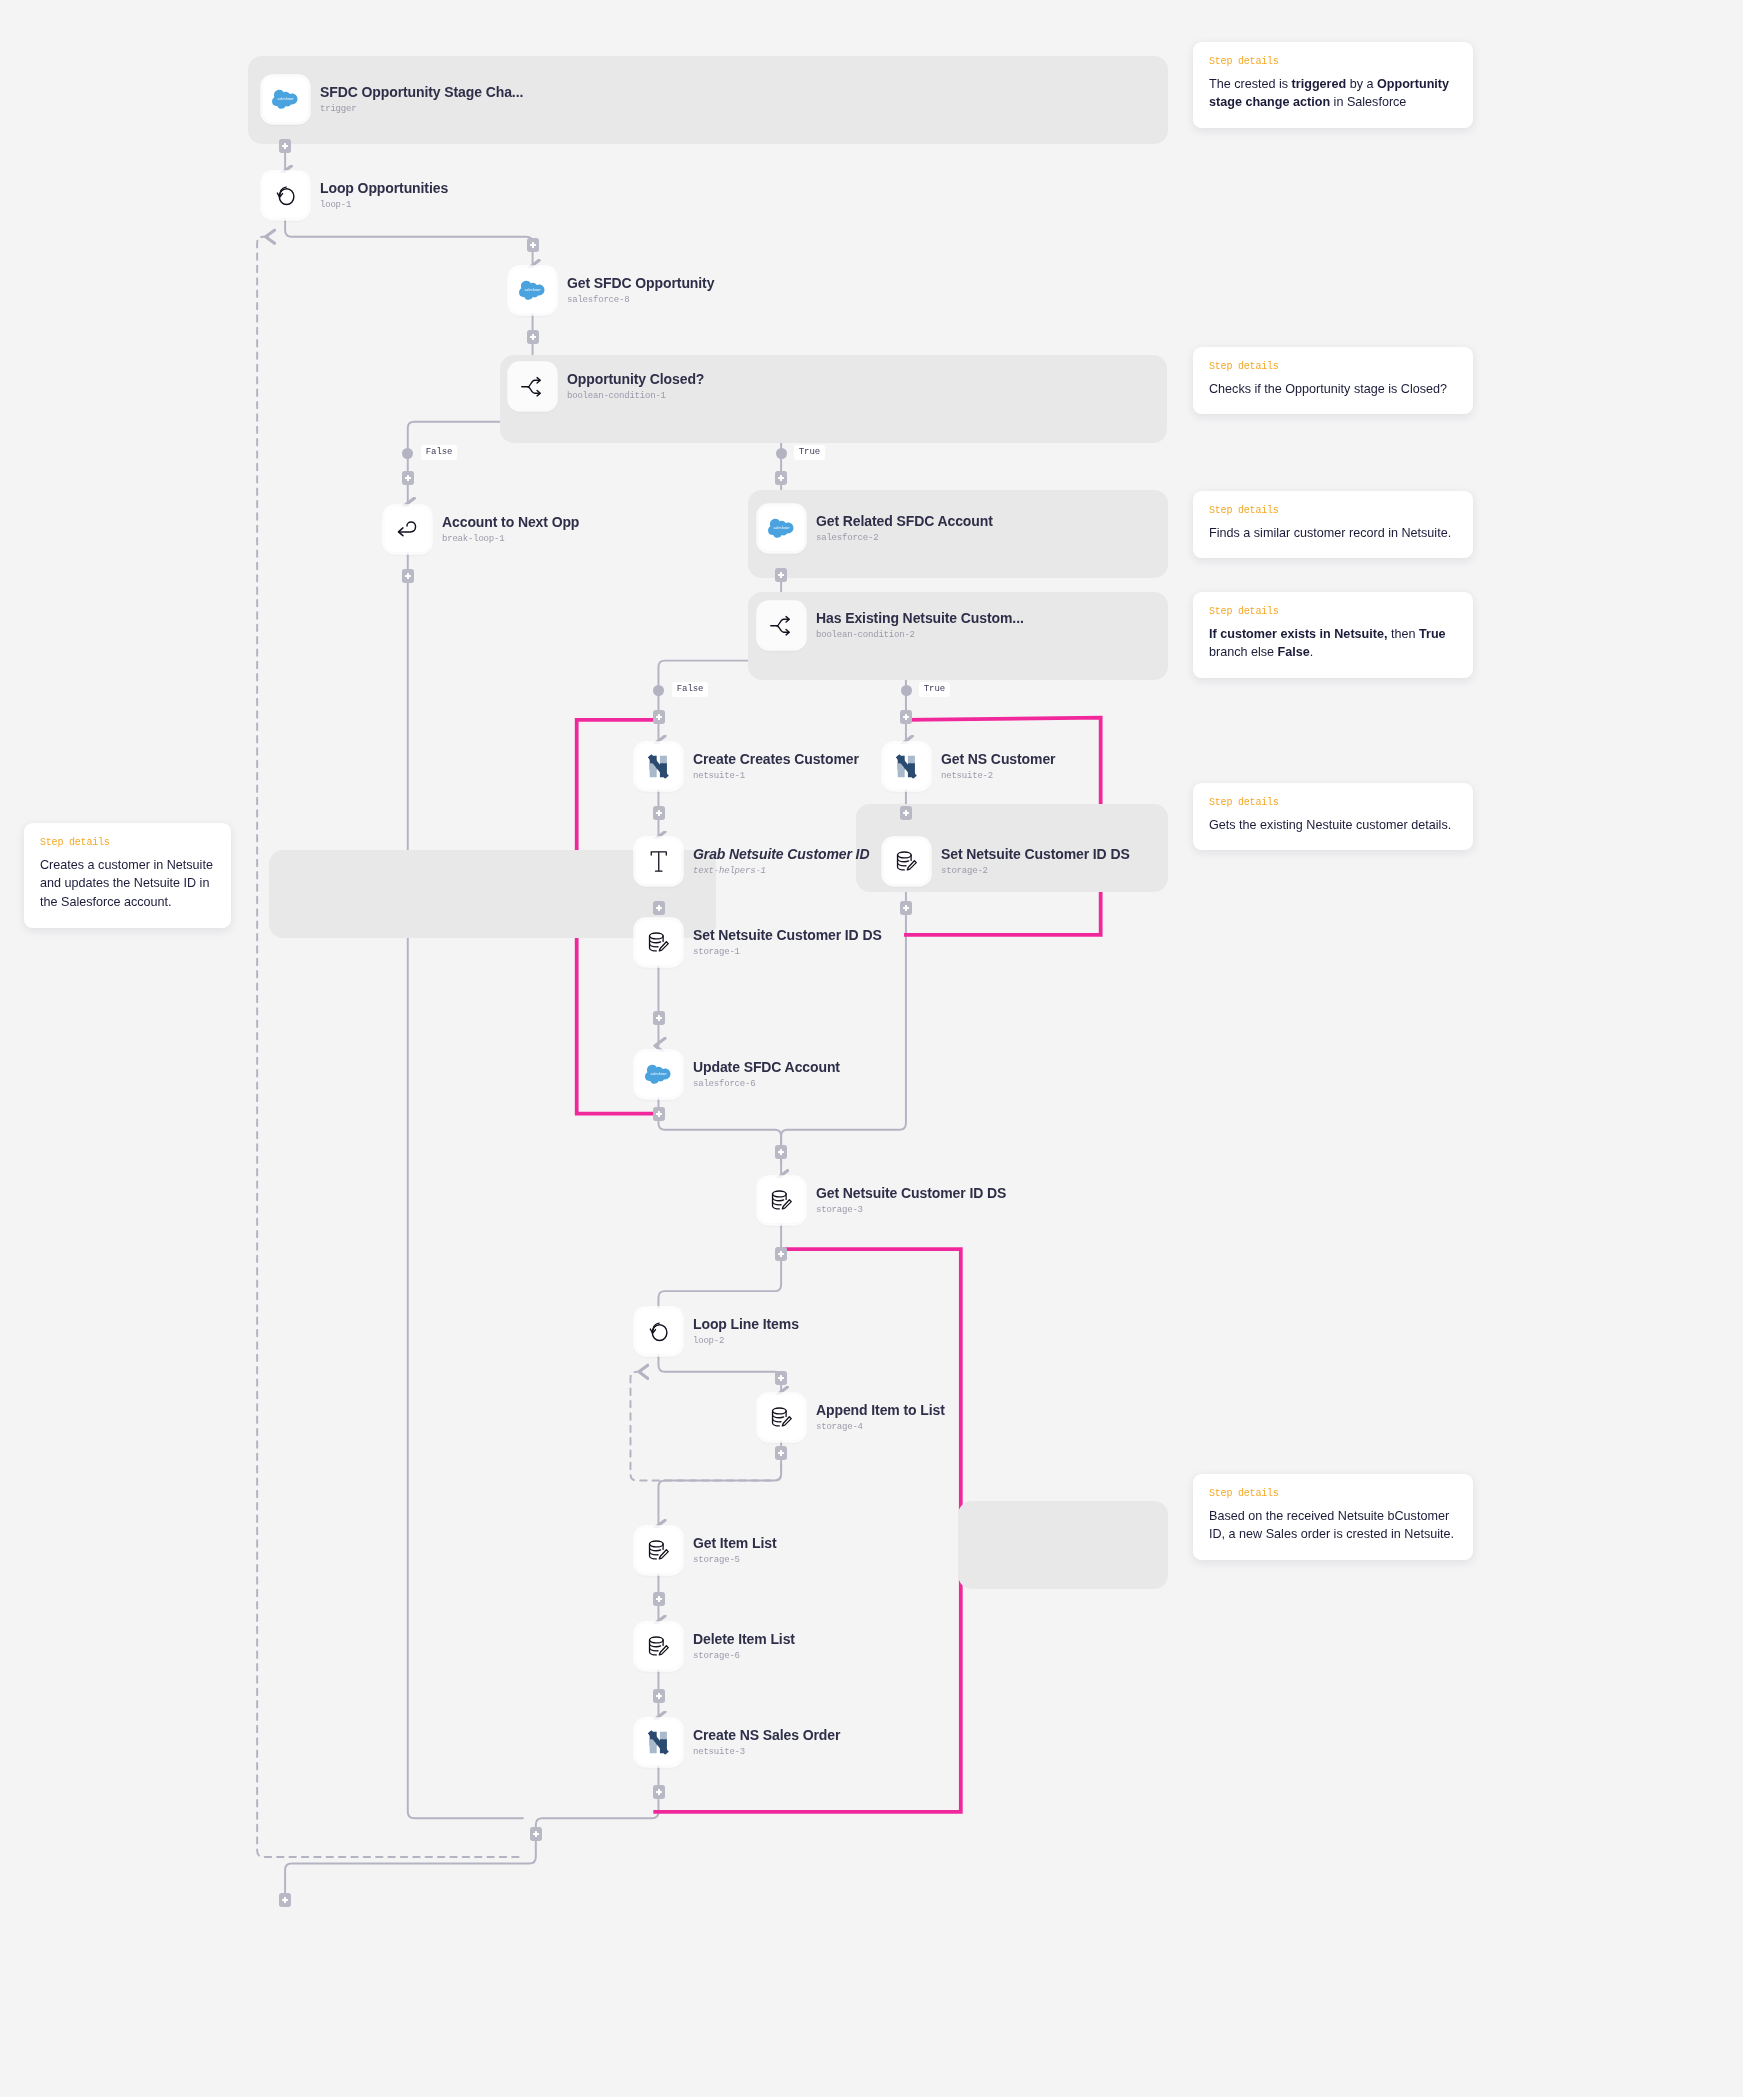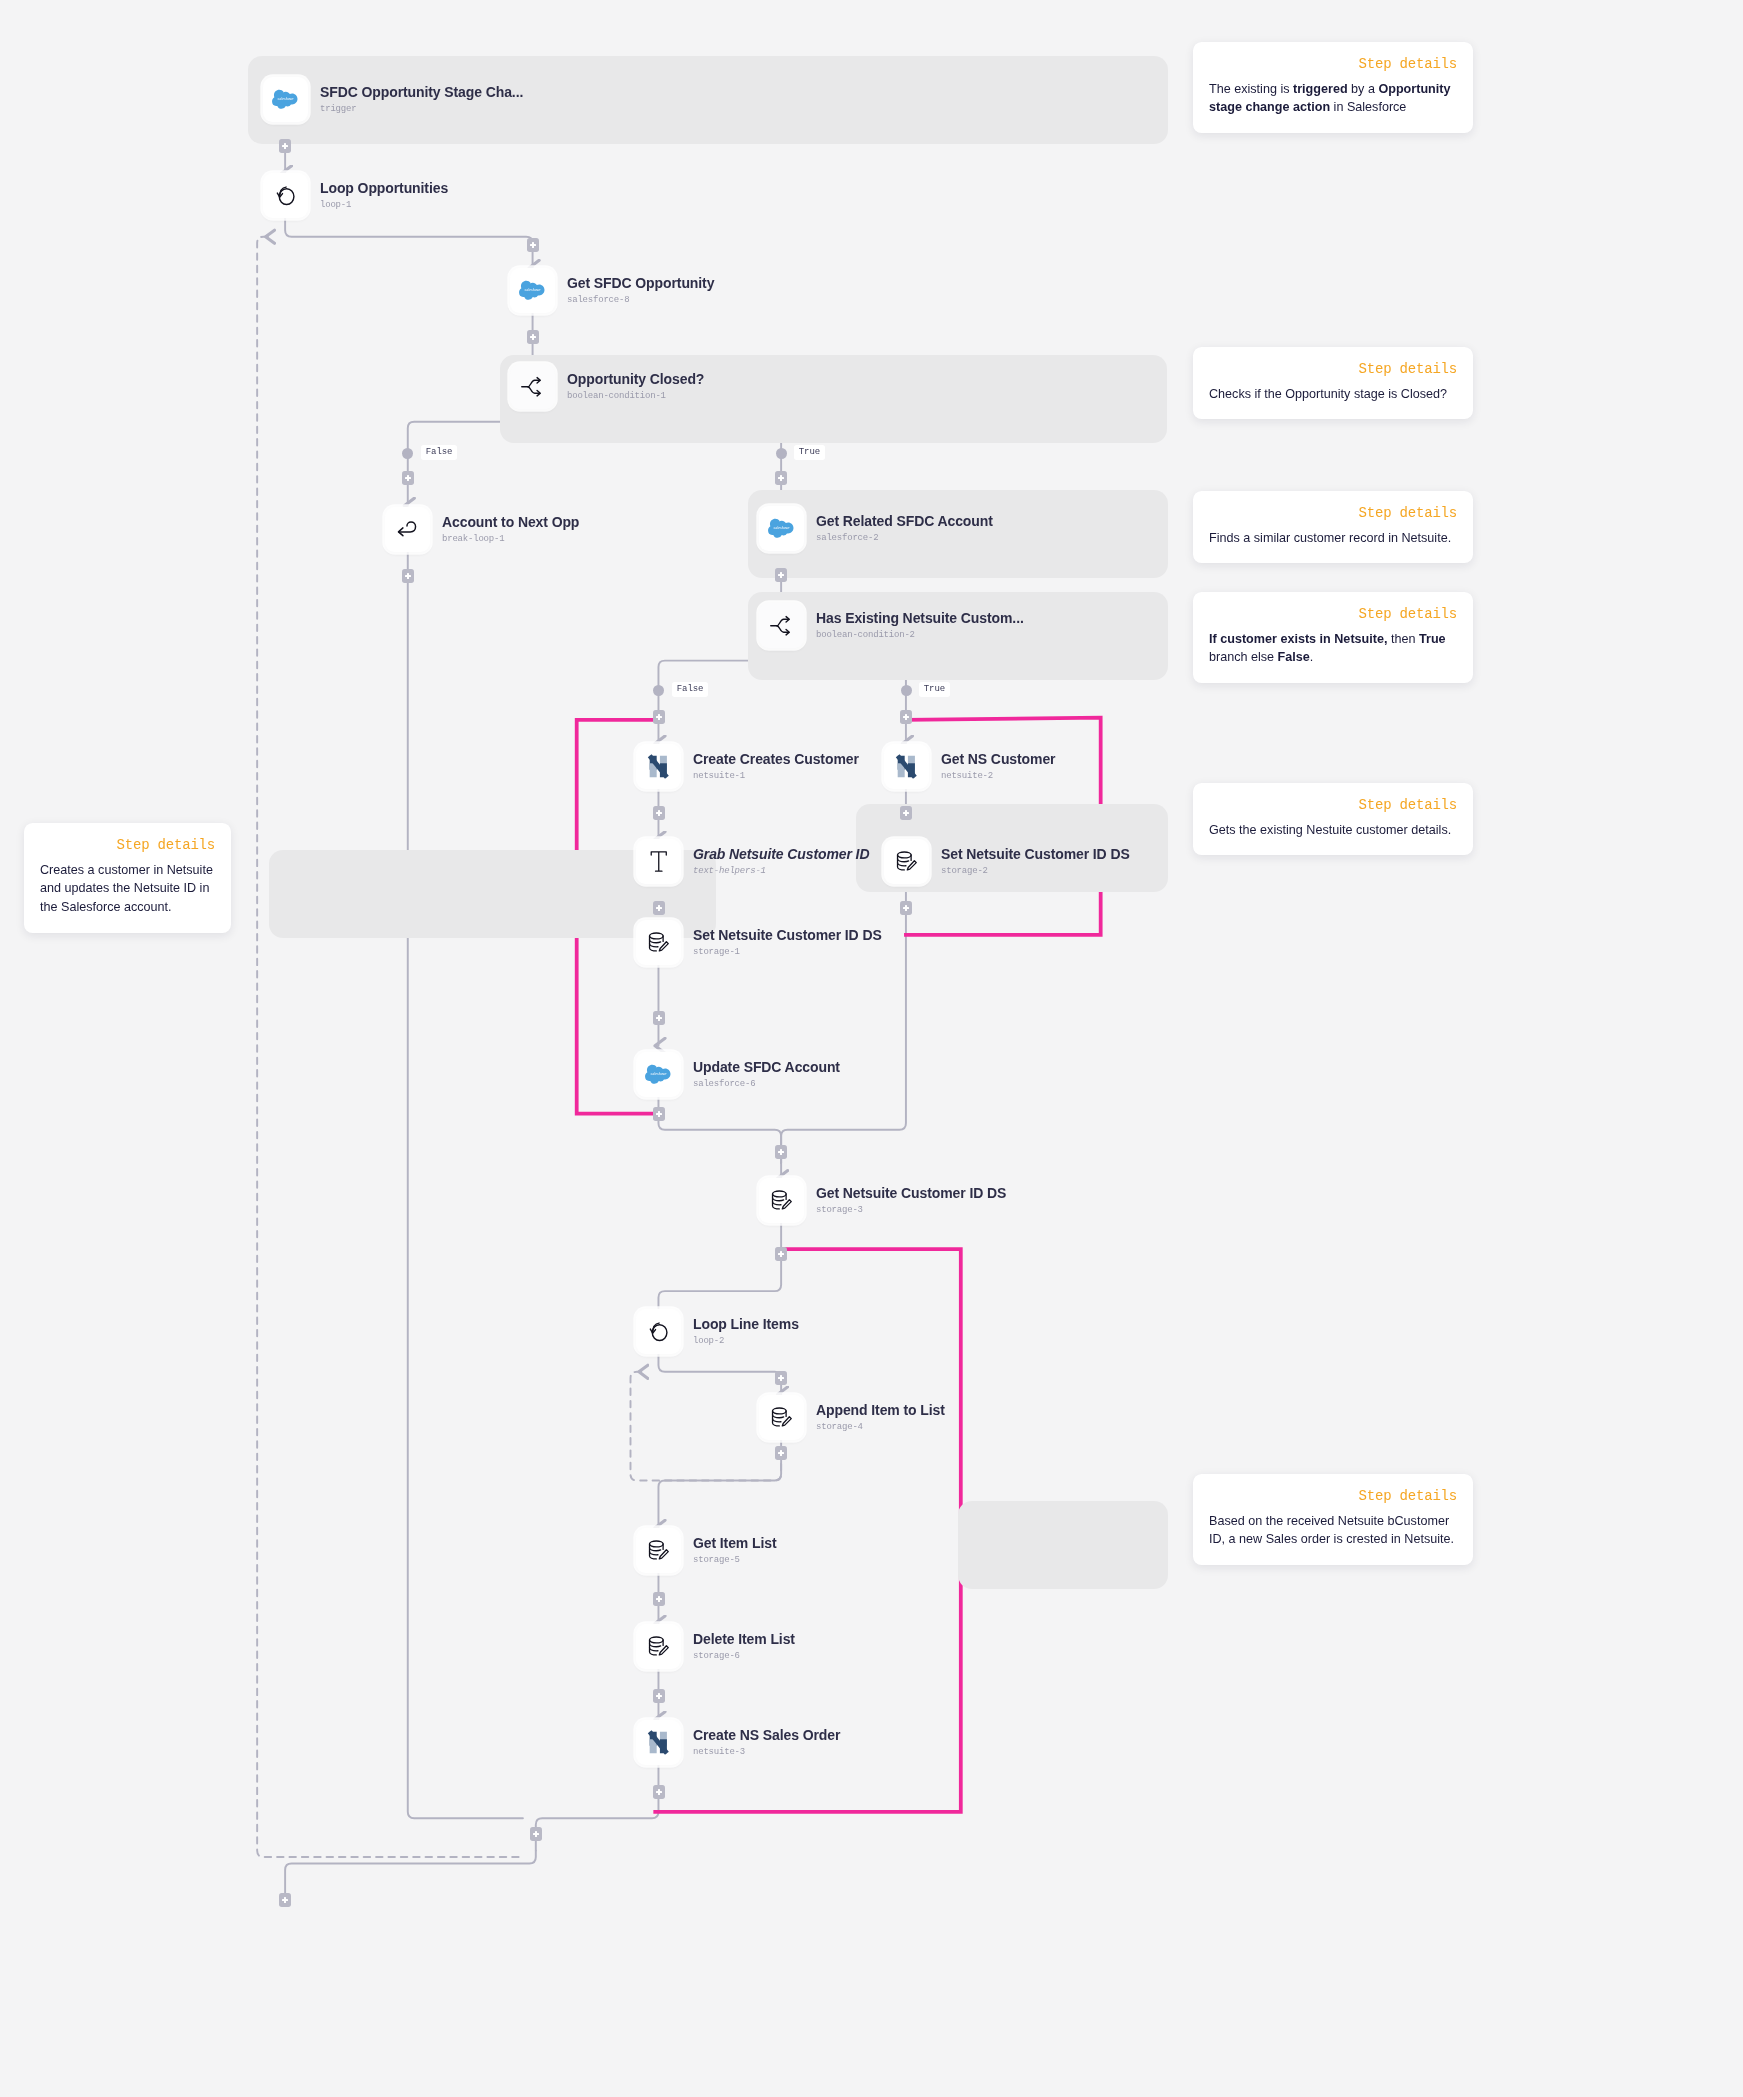--- a/index.html
+++ b/index.html
@@ -94,25 +94,24 @@
   .card {
     position:absolute;
     background:#ffffff;
     border-radius:8.6px;
     box-shadow:0 2.7px 9.7px rgba(25,25,55,0.085);
     padding:14px 16px 16px;
     z-index:30;
   }
   .card-head {
     font-family:"Liberation Mono", monospace;
-    font-size:14px;
+    font-size:10px;
     color:#f5a623;
     letter-spacing:-0.2px;
     margin-bottom:7.5px;
-    text-align:right;
   }
   .card-body {
     font-size:12.6px;
     color:#1b1b3a;
     line-height:1.50;
   }
   .card-body b { font-weight:700; }
 
   
   .ic { display:block; }
@@ -523,21 +522,21 @@
       </svg>
     </div>
     <div class="node-text">
       <div class="node-title">Create NS Sales Order</div>
       <div class="node-sub">netsuite-3</div>
     </div>
   </div>
 
   <div class="card" style="left:1193px; top:42px; width:280px;">
     <div class="card-head">Step details</div>
-    <div class="card-body"><span>The existing is </span><b>triggered</b><span> by a </span><b>Opportunity stage change action</b><span> in Salesforce</span></div>
+    <div class="card-body"><span>The crested is </span><b>triggered</b><span> by a </span><b>Opportunity stage change action</b><span> in Salesforce</span></div>
   </div>
 
   <div class="card" style="left:1193px; top:347px; width:280px;">
     <div class="card-head">Step details</div>
     <div class="card-body"><span>Checks if the Opportunity stage is Closed?</span></div>
   </div>
 
   <div class="card" style="left:1193px; top:491px; width:280px;">
     <div class="card-head">Step details</div>
     <div class="card-body"><span>Finds a similar customer record in Netsuite.</span></div>

